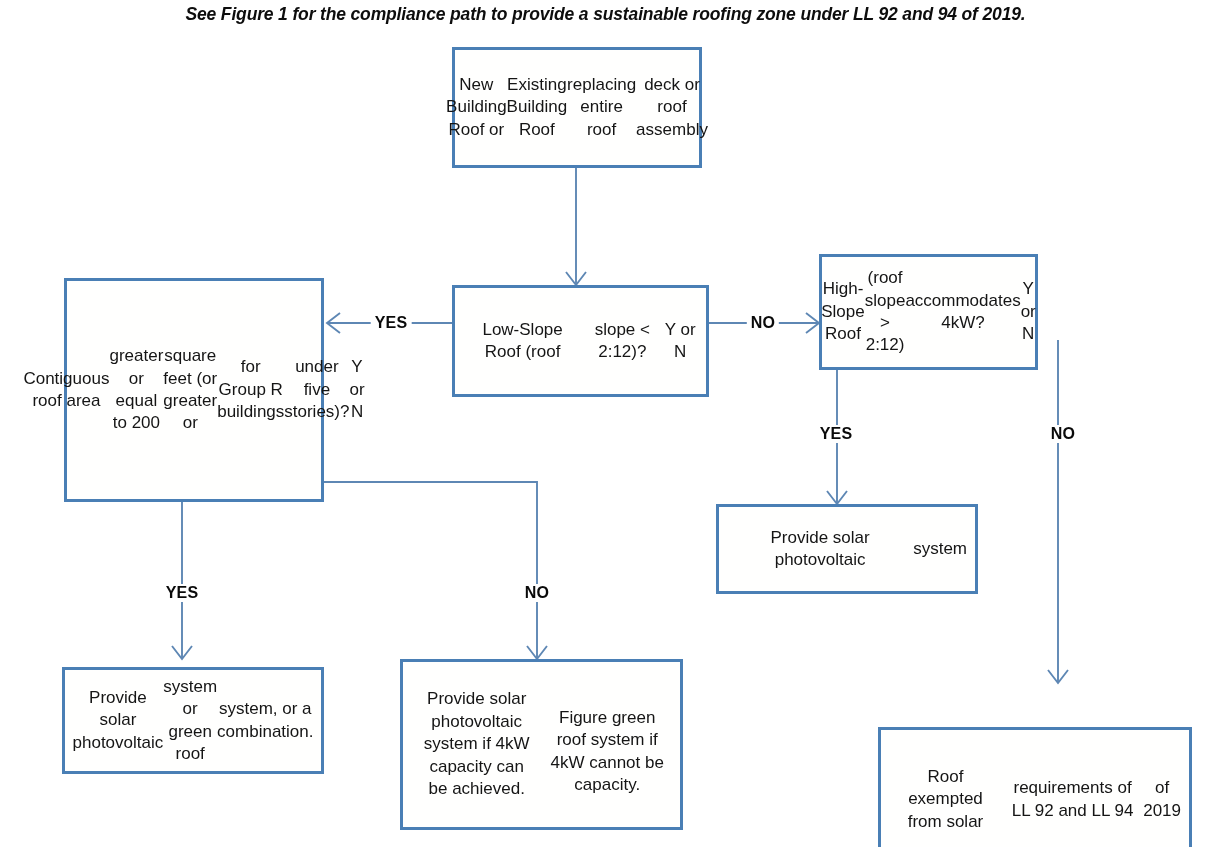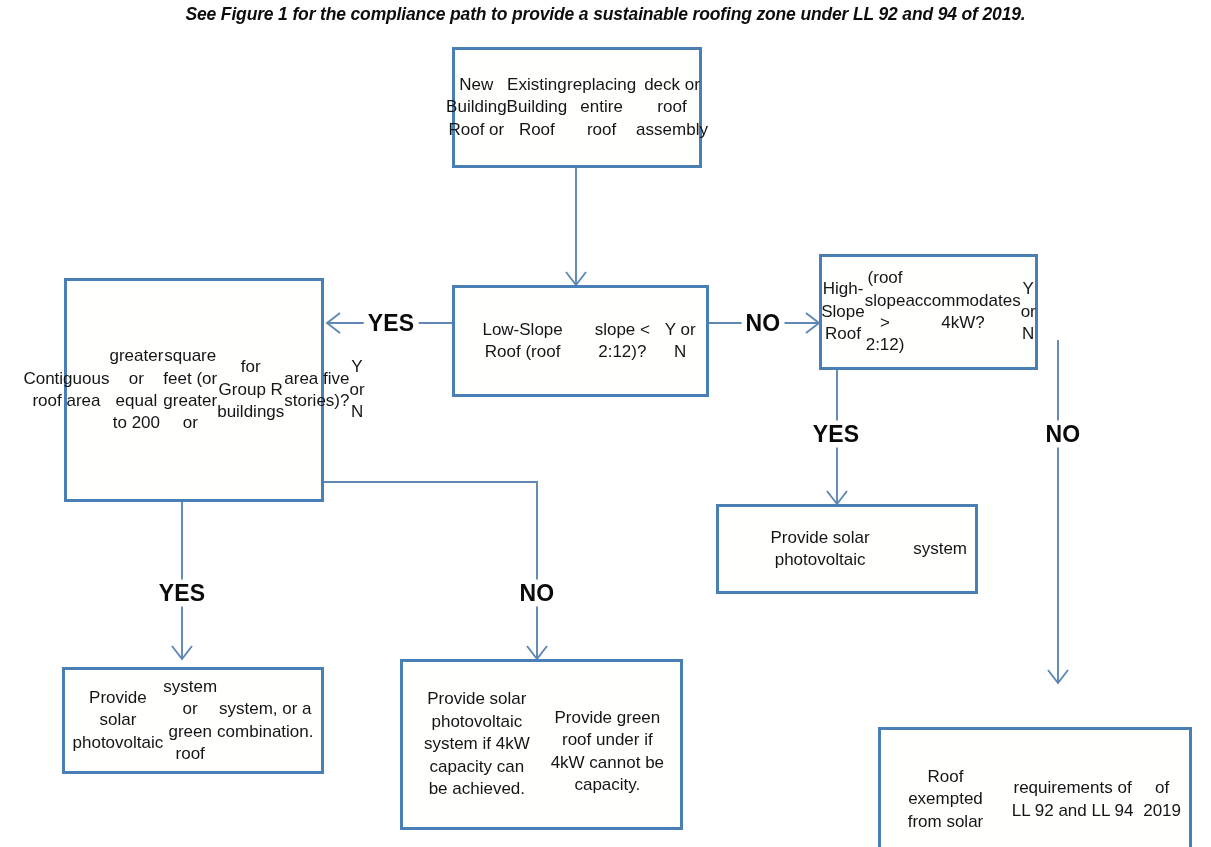--- a/index.html
+++ b/index.html
@@ -49,21 +49,21 @@
     padding: 4px 8px;
   }
   .node p {
     margin: 0;
   }
   .node p + p {
     margin-top: 14px;
   }
   .edge-label {
     position: absolute;
-    font-size: 23px;
+    font-size: 16px;
     font-weight: bold;
     color: #0a0a0a;
     background: #ffffff;
     padding: 0 4px;
     white-space: nowrap;
     transform: translate(-50%, -50%);
     letter-spacing: 0.2px;
   }
   svg.connectors {
     position: absolute;
@@ -128,21 +128,21 @@
     <div>Low-Slope Roof (roof</div>
     <div>slope &lt; 2:12)?</div>
     <div>Y or N</div>
   </div>
 
   <div class="node" style="left:64px; top:278px; width:260px; height:224px;">
     <div>Contiguous roof area</div>
     <div>greater or equal to 200</div>
     <div>square feet (or greater or</div>
     <div>for Group R buildings</div>
-    <div>area five stories)?</div>
+    <div>under five stories)?</div>
     <div>Y or N</div>
   </div>
 
   <div class="node" style="left:819px; top:254px; width:219px; height:116px;">
     <div>High-Slope Roof</div>
     <div>(roof slope &gt; 2:12)</div>
     <div>accommodates 4kW?</div>
     <div>Y or N</div>
   </div>
 
@@ -157,21 +157,21 @@
     <div>system, or a combination.</div>
   </div>
 
   <div class="node" style="left:400px; top:659px; width:283px; height:171px;">
     <p>
       <span>Provide solar photovoltaic</span><br>
       <span>system if 4kW capacity can</span><br>
       <span>be achieved.</span>
     </p>
     <p>
-      <span>Provide green roof under if</span><br>
+      <span>Figure green roof system if</span><br>
       <span>4kW cannot be capacity.</span>
     </p>
   </div>
 
   <div class="node" style="left:878px; top:683px; width:314px; height:145px;margin-top:44px;">
     <div>Roof exempted from solar</div>
     <div>requirements of LL 92 and LL 94</div>
     <div>of 2019</div>
   </div>
 

